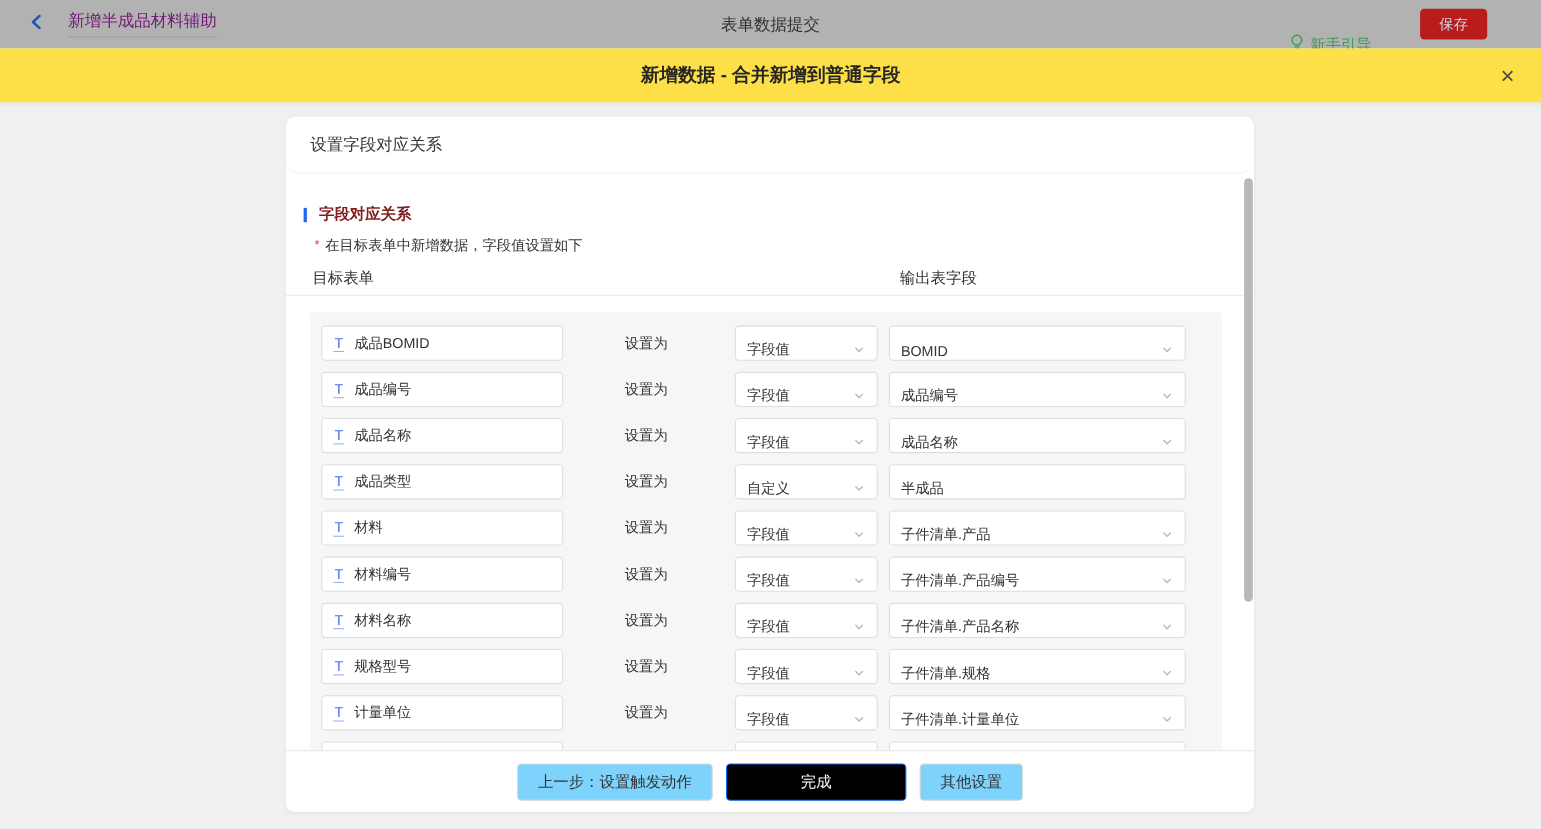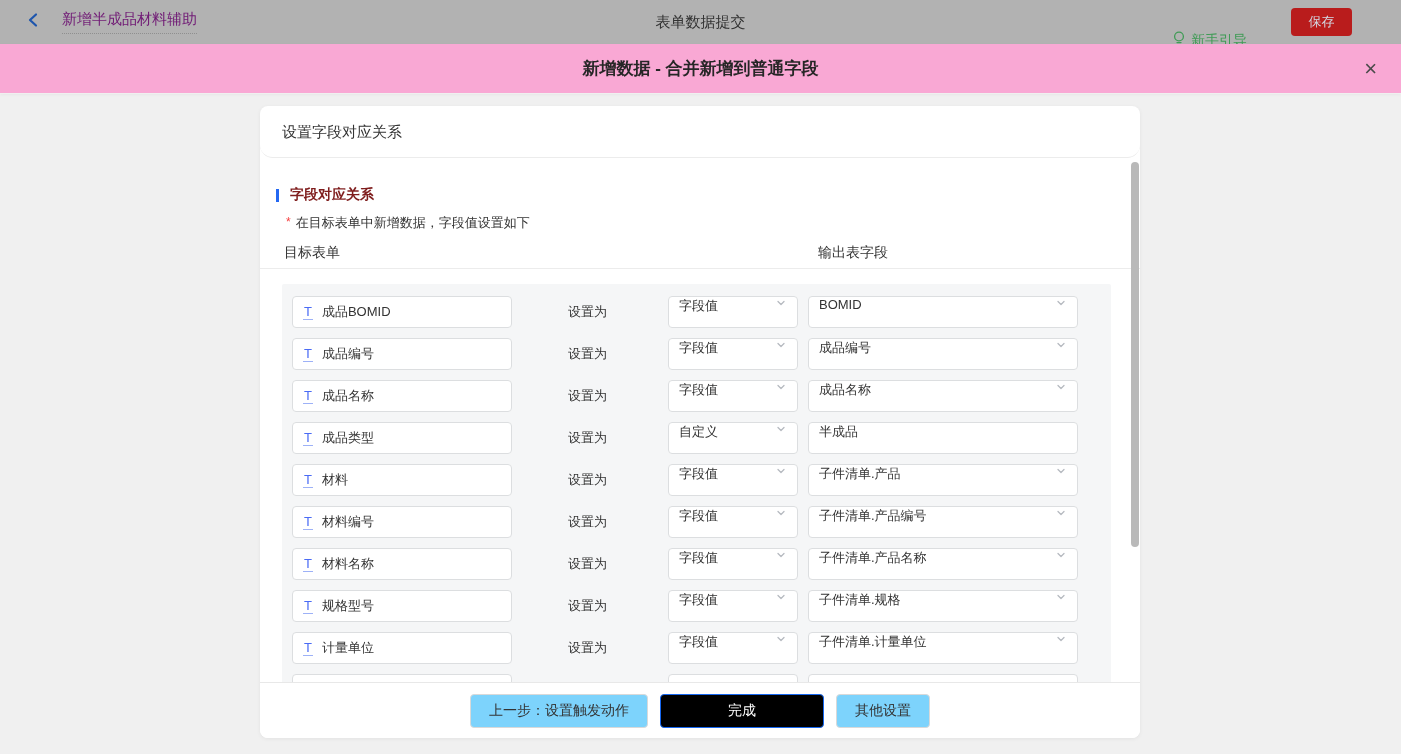--- a/index.html
+++ b/index.html
@@ -32,21 +32,21 @@
   .guide-label { font-size:14px; color:#3f9b55; margin-left:5px; }
   .save-btn {
     width:61px; height:28px; background:#b91c1c; color:#d2d9e4;
     border:none; border-radius:4px; font-size:13px; cursor:pointer;
     font-family:inherit;
   }
 
   
   .modal-header {
     position:absolute; left:0; top:44px; width:1401px; height:50px;
-    background:#f9a8d4; border-bottom:1px solid #f0f0f0;
+    background:#fde047; border-bottom:1px solid #f0f0f0;
     box-shadow:0 1px 3px rgba(0,0,0,0.04);
     display:flex; align-items:center; justify-content:center; z-index:5;
   }
   .modal-title { font-size:17px; font-weight:600; color:#262626; }
   .modal-close {
     position:absolute; right:24px; top:50%; transform:translateY(-50%);
     font-size:22px; font-weight:300; color:#4a4a4a; line-height:1;
     cursor:pointer; background:none; border:none; font-family:inherit;
   }
 
@@ -91,21 +91,21 @@
     border-radius:4px; display:flex; align-items:center; padding:0 10px;
     font-size:13px; color:#333;
   }
   .t-icon {
     color:#4a6bf5; font-size:13px; line-height:1;
     border-bottom:1px solid #9db1f7; padding:0 1px 1px 1px; margin-right:9px;
   }
   .set-as { width:40px; margin-left:56px; font-size:13px; color:#333; }
   .dd {
     height:32px; background:#fff; border:1px solid #dcdee0; border-radius:4px;
-    display:flex; align-items:flex-start; justify-content:space-between;
+    display:flex; align-items:flex-end; justify-content:space-between;
     padding:0 10px; font-size:13px; color:#333; cursor:pointer;
   }
   .dd-type { width:130px; margin-left:60px; }
   .dd-output { width:270px; margin-left:10px; }
   .chev { flex:none; margin-left:6px; }
 
   
   .scroll-thumb {
     position:absolute; right:1px; top:56px; width:8px; height:385px;
     background:#b9b9b9; border-radius:4px; cursor:pointer;

